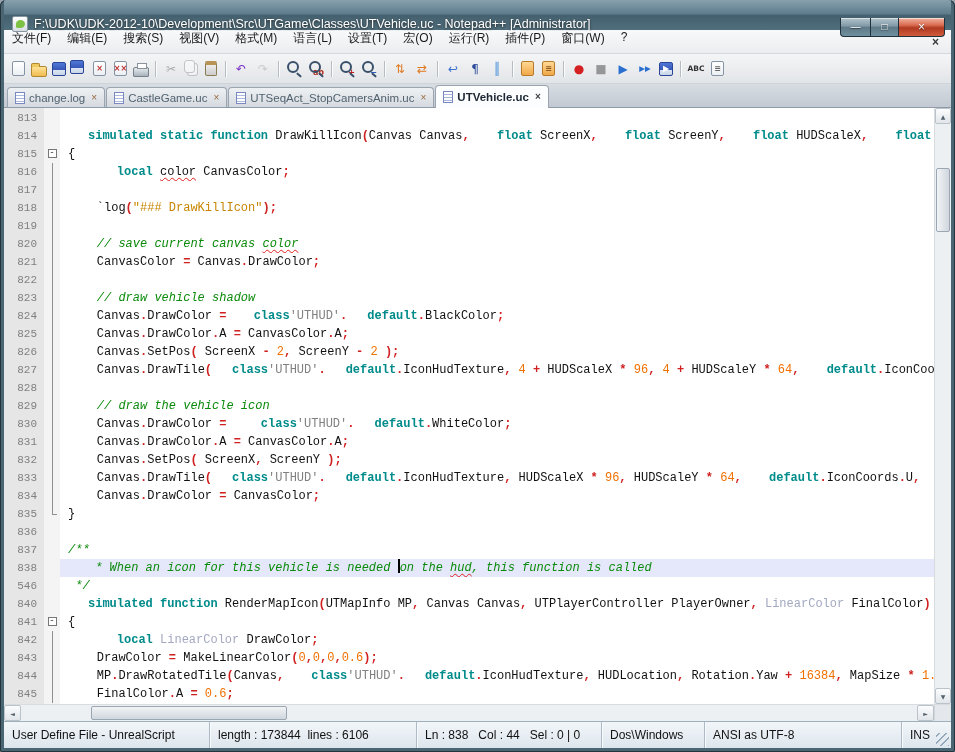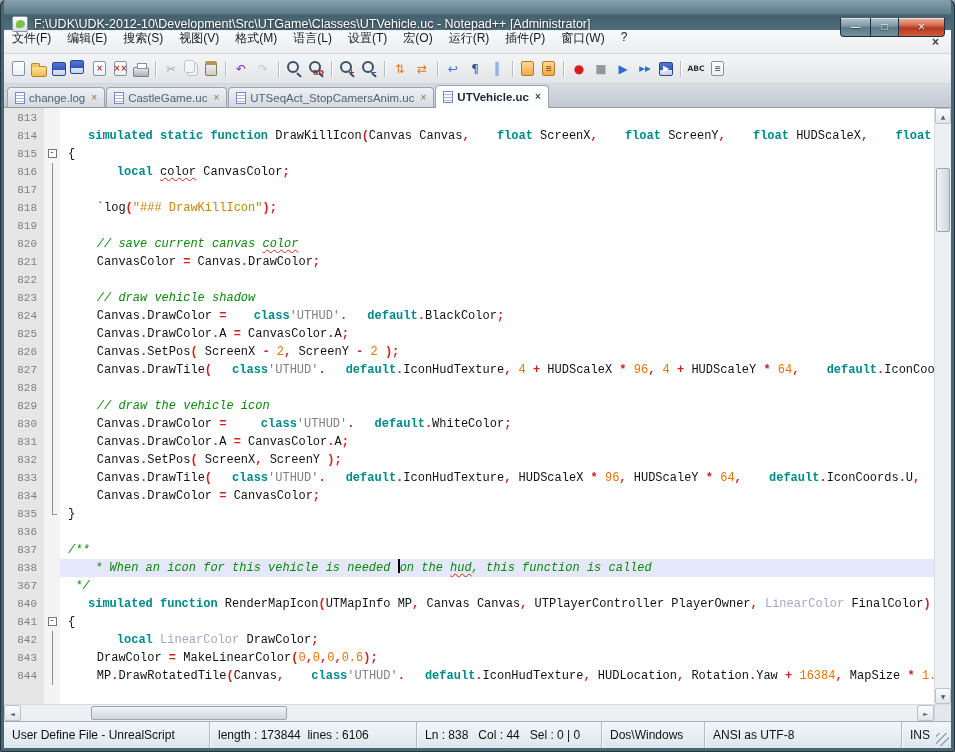--- a/index.html
+++ b/index.html
@@ -219,26 +219,27 @@
           <div class="code-line"><span class="ln">829</span><span class="fold"><span class="fold-line"></span></span><span class="code-text"><span class="sc">    // draw the vehicle icon</span></span></div>
           <div class="code-line"><span class="ln">830</span><span class="fold"><span class="fold-line"></span></span><span class="code-text"><span class="sp">    Canvas</span><span class="so">.</span><span class="sp">DrawColor </span><span class="so">=</span><span class="sp">  </span><span class="sk">class</span><span class="sq">'UTHUD'</span><span class="so">.</span><span class="sk">default</span><span class="so">.</span><span class="sp">WhiteColor</span><span class="so">;</span></span></div>
           <div class="code-line"><span class="ln">831</span><span class="fold"><span class="fold-line"></span></span><span class="code-text"><span class="sp">    Canvas</span><span class="so">.</span><span class="sp">DrawColor</span><span class="so">.</span><span class="sp">A </span><span class="so">=</span><span class="sp"> CanvasColor</span><span class="so">.</span><span class="sp">A</span><span class="so">;</span></span></div>
           <div class="code-line"><span class="ln">832</span><span class="fold"><span class="fold-line"></span></span><span class="code-text"><span class="sp">    Canvas</span><span class="so">.</span><span class="sp">SetPos</span><span class="so">(</span><span class="sp"> ScreenX</span><span class="so">,</span><span class="sp"> ScreenY </span><span class="so">);</span></span></div>
           <div class="code-line"><span class="ln">833</span><span class="fold"><span class="fold-line"></span></span><span class="code-text"><span class="sp">    Canvas</span><span class="so">.</span><span class="sp">DrawTile</span><span class="so">(</span><span class="sk">class</span><span class="sq">'UTHUD'</span><span class="so">.</span><span class="sk">default</span><span class="so">.</span><span class="sp">IconHudTexture</span><span class="so">,</span><span class="sp"> HUDScaleX </span><span class="so">*</span><span class="sp"> </span><span class="sn">96</span><span class="so">,</span><span class="sp"> HUDScaleY </span><span class="so">*</span><span class="sp"> </span><span class="sn">64</span><span class="so">,</span><span class="sp"> </span><span class="sk">default</span><span class="so">.</span><span class="sp">IconCoords</span><span class="so">.</span><span class="sp">U</span><span class="so">,</span><span class="sp"> </span><span class="sk">default</span><span class="so">.</span><span class="sp">IconCoords</span></span></div>
           <div class="code-line"><span class="ln">834</span><span class="fold"><span class="fold-line"></span></span><span class="code-text"><span class="sp">    Canvas</span><span class="so">.</span><span class="sp">DrawColor </span><span class="so">=</span><span class="sp"> CanvasColor</span><span class="so">;</span></span></div>
           <div class="code-line"><span class="ln">835</span><span class="fold"><span class="fold-endline"></span></span><span class="code-text"><span class="sp">}</span></span></div>
           <div class="code-line"><span class="ln">836</span><span class="fold"></span><span class="code-text"></span></div>
           <div class="code-line"><span class="ln">837</span><span class="fold"></span><span class="code-text"><span class="sc">/**</span></span></div>
           <div class="code-line current"><span class="ln">838</span><span class="fold"></span><span class="code-text"><span class="sc"> * When an icon for this vehicle is needed </span><span class="caret"></span><span class="sc">on the </span><span class="sce">hud</span><span class="sc">, this function is called</span></span></div>
-          <div class="code-line"><span class="ln">367</span><span class="fold"></span><span class="code-text"><span class="sc"> */</span></span></div>
+          <div class="code-line"><span class="ln">546</span><span class="fold"></span><span class="code-text"><span class="sc"> */</span></span></div>
           <div class="code-line"><span class="ln">840</span><span class="fold"></span><span class="code-text"><span class="sk">simulated function</span><span class="sp"> RenderMapIcon</span><span class="so">(</span><span class="sp">UTMapInfo MP</span><span class="so">,</span><span class="sp"> Canvas Canvas</span><span class="so">,</span><span class="sp"> UTPlayerController PlayerOwner</span><span class="so">,</span><span class="sp"> </span><span class="st">LinearColor</span><span class="sp"> FinalColor</span><span class="so">)</span></span></div>
           <div class="code-line"><span class="ln">841</span><span class="fold"><span class="fold-box">-</span></span><span class="code-text"><span class="sp">{</span></span></div>
           <div class="code-line"><span class="ln">842</span><span class="fold"><span class="fold-line"></span></span><span class="code-text"><span class="sp">    </span><span class="sk">local</span><span class="sp"> </span><span class="st">LinearColor</span><span class="sp"> DrawColor</span><span class="so">;</span></span></div>
           <div class="code-line"><span class="ln">843</span><span class="fold"><span class="fold-line"></span></span><span class="code-text"><span class="sp">    DrawColor </span><span class="so">=</span><span class="sp"> MakeLinearColor</span><span class="so">(</span><span class="sn">0</span><span class="so">,</span><span class="sn">0</span><span class="so">,</span><span class="sn">0</span><span class="so">,</span><span class="sn">0.6</span><span class="so">);</span></span></div>
           <div class="code-line"><span class="ln">844</span><span class="fold"><span class="fold-line"></span></span><span class="code-text"><span class="sp">    MP</span><span class="so">.</span><span class="sp">DrawRotatedTile</span><span class="so">(</span><span class="sp">Canvas</span><span class="so">,</span><span class="sp"> </span><span class="sk">class</span><span class="sq">'UTHUD'</span><span class="so">.</span><span class="sk">default</span><span class="so">.</span><span class="sp">IconHudTexture</span><span class="so">,</span><span class="sp"> HUDLocation</span><span class="so">,</span><span class="sp"> Rotation</span><span class="so">.</span><span class="sp">Yaw </span><span class="so">+</span><span class="sp"> </span><span class="sn">16384</span><span class="so">,</span><span class="sp"> MapSize </span><span class="so">*</span><span class="sp"> </span><span class="sn">1.05</span><span class="so">,</span><span class="sp"> IconCoords</span></span></div>
+          <div class="code-line"><span class="ln">845</span><span class="fold"><span class="fold-line"></span></span><span class="code-text"><span class="sp">    FinalColor</span><span class="so">.</span><span class="sp">A </span><span class="so">=</span><span class="sp"> </span><span class="sn">0.6</span><span class="so">;</span></span></div>
         </div>
       <div class="vscroll">
         <div class="sbtn">▲</div>
         <div class="vtrack">
           <div class="vthumb"></div>
         </div>
         <div class="sbtn">▼</div>
       </div>
     </div>
 

